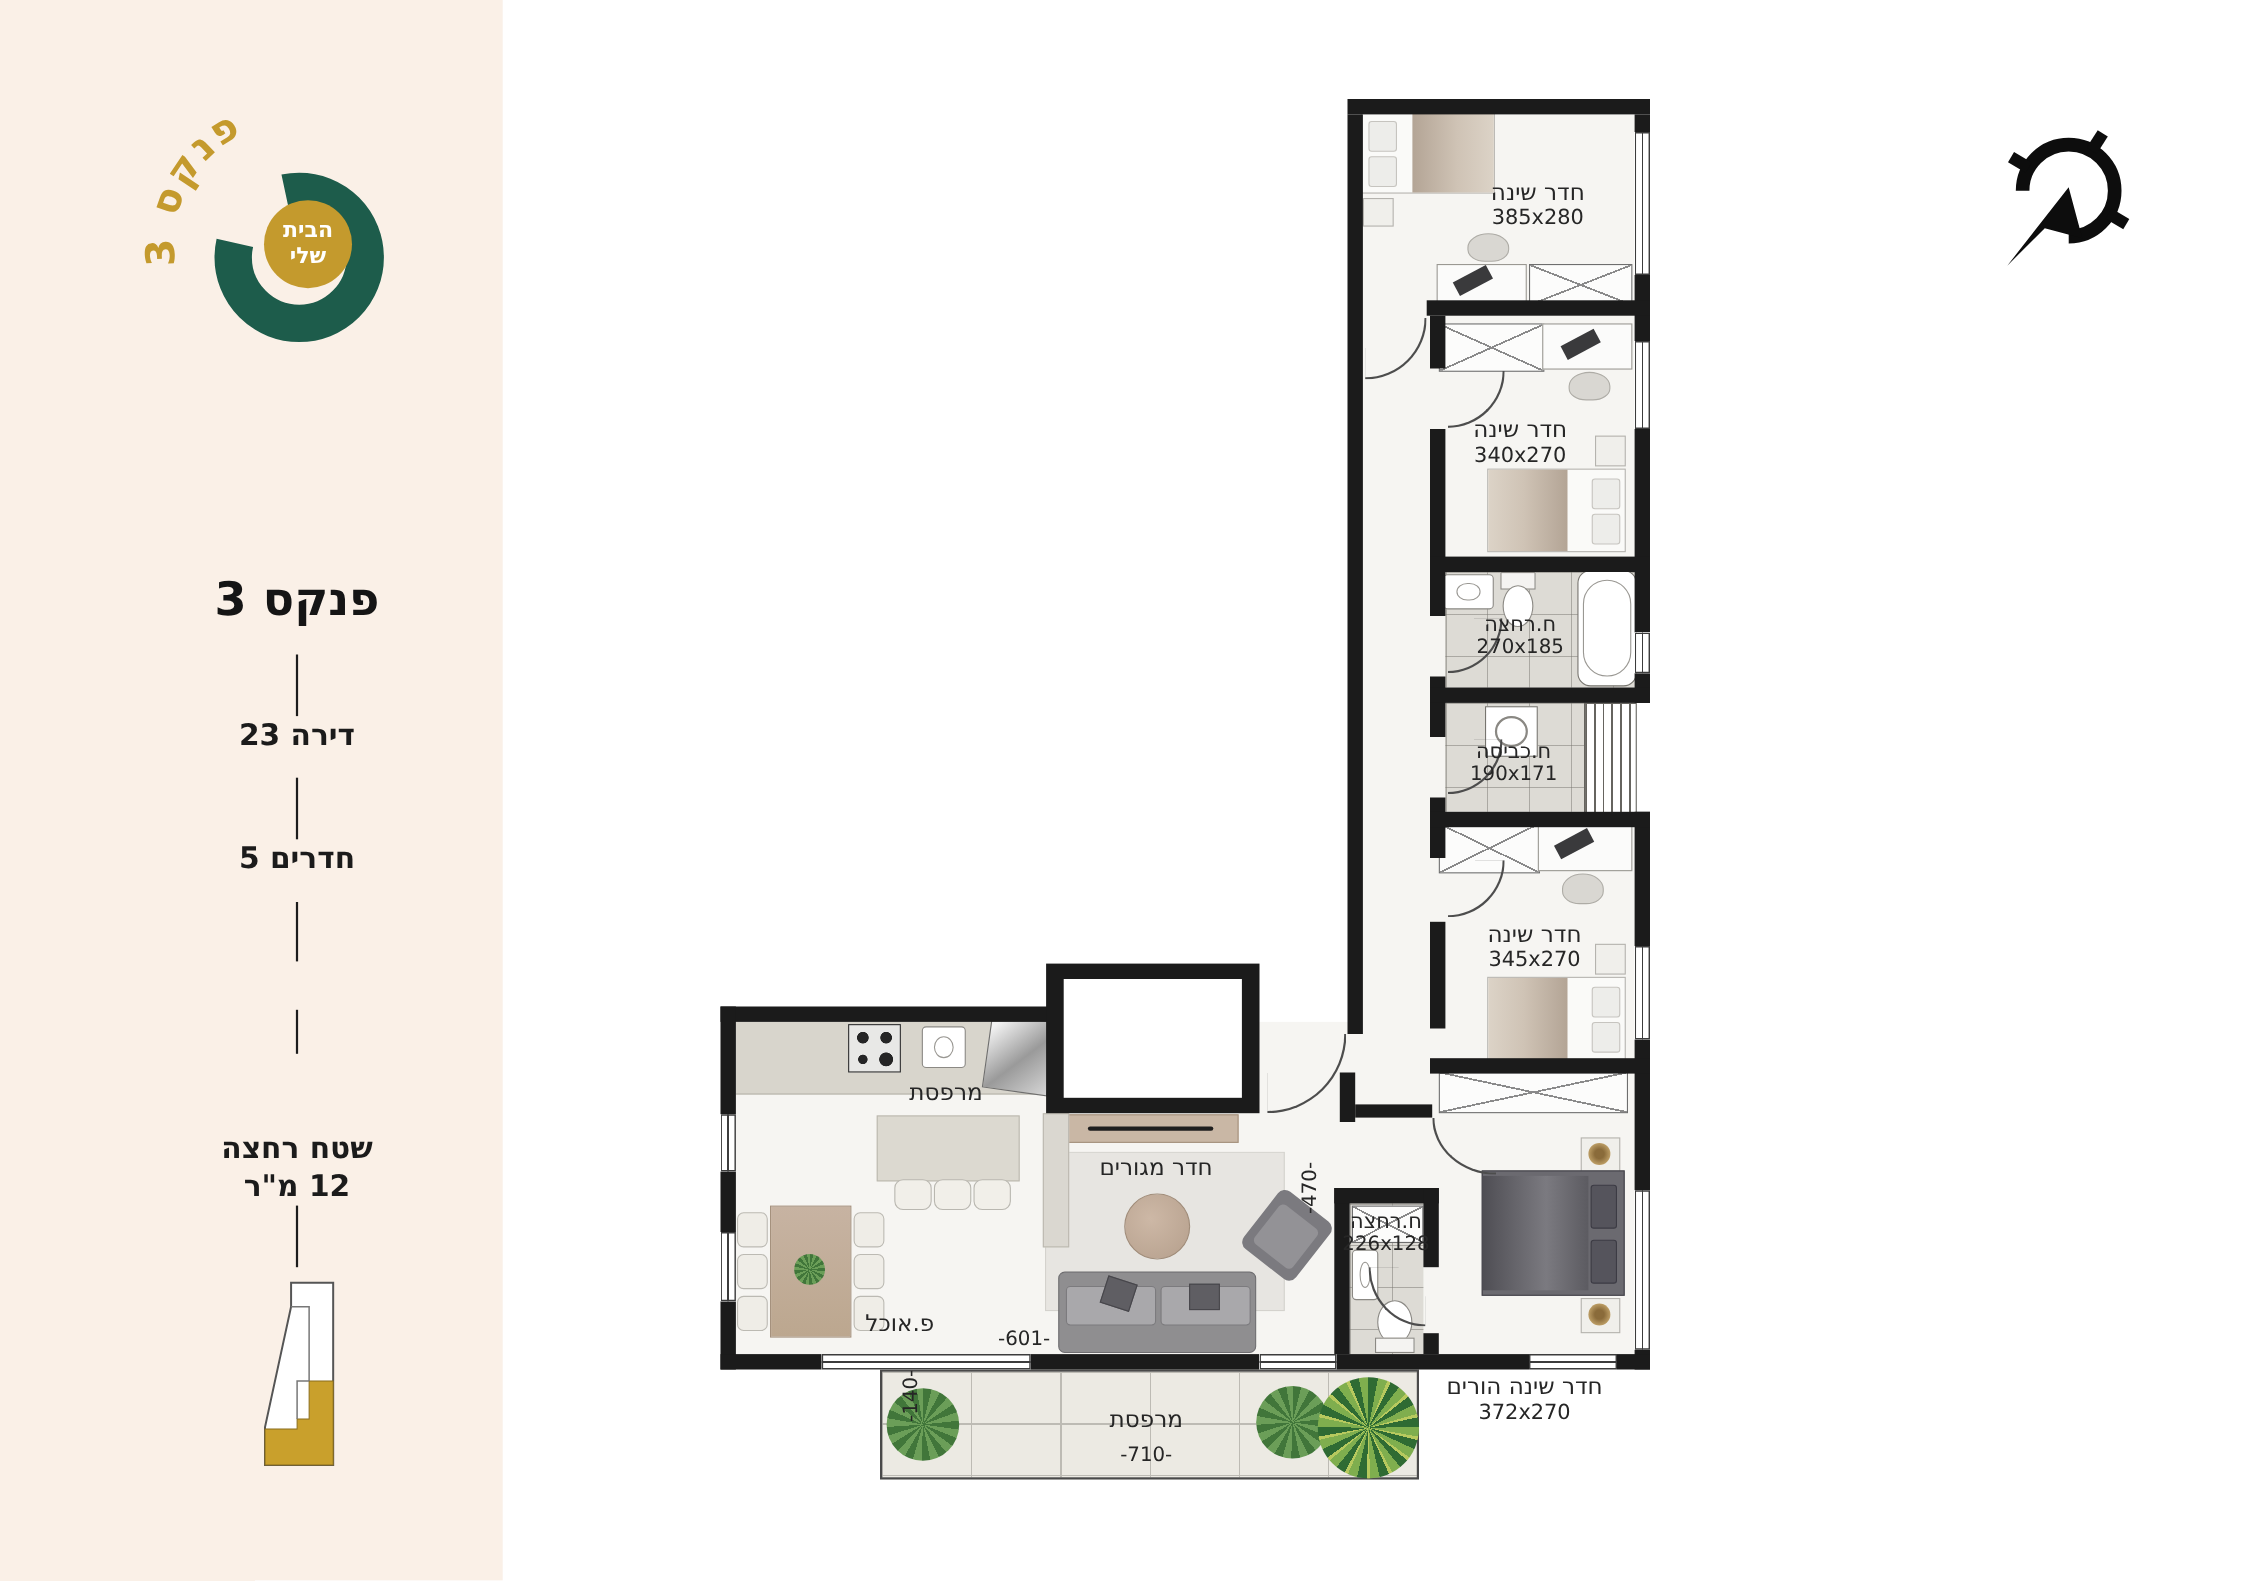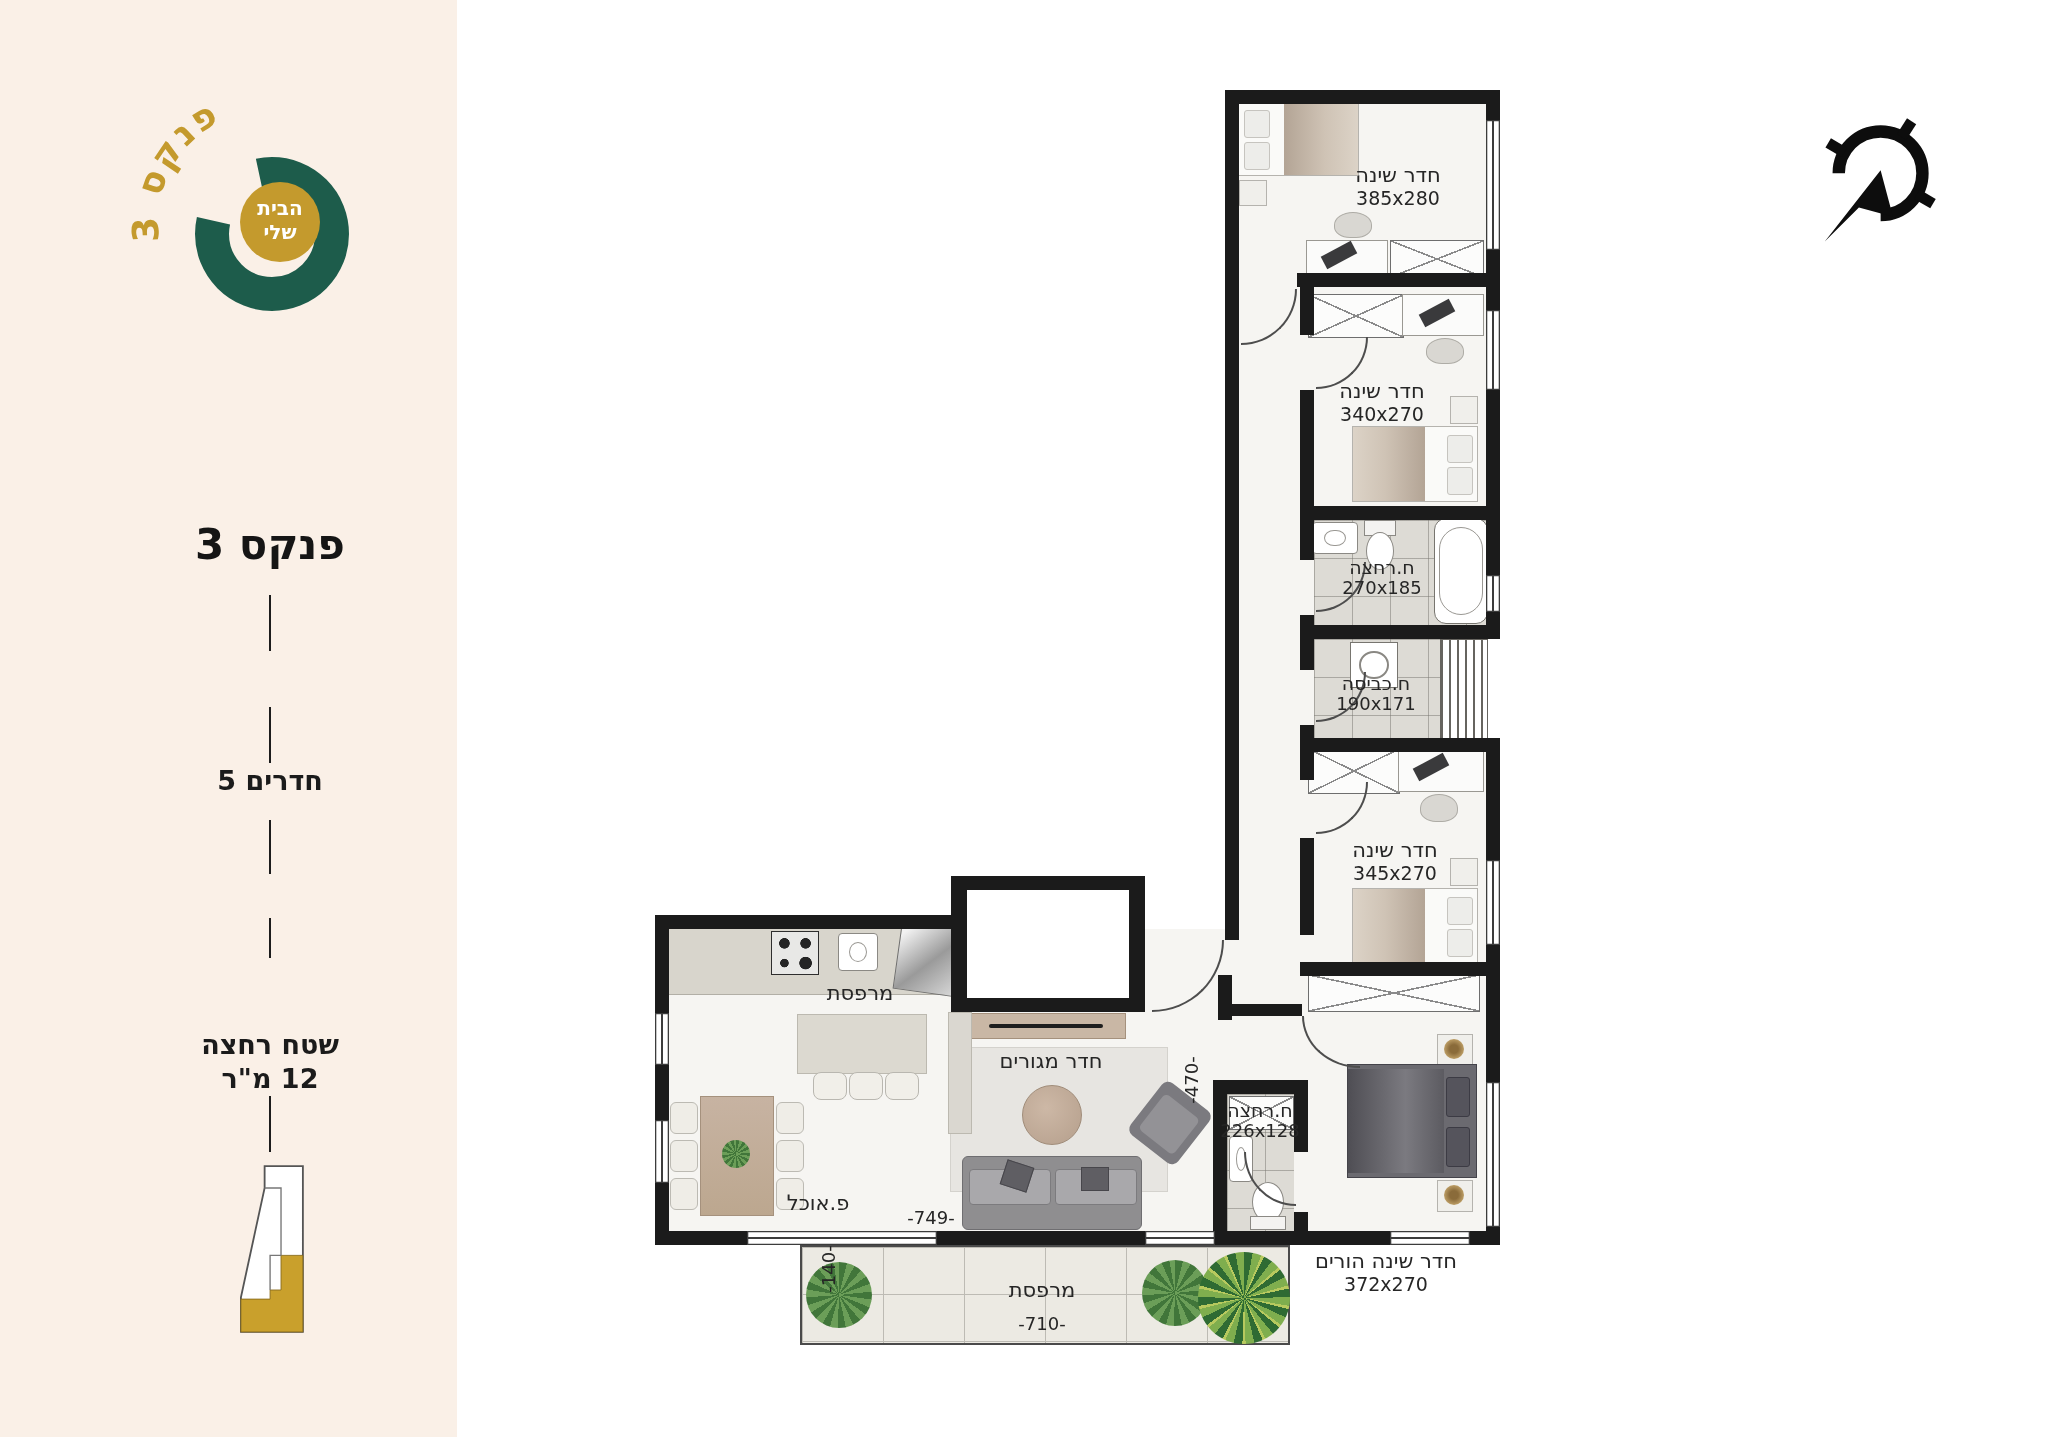--- a/index.html
+++ b/index.html
@@ -101,20 +101,21 @@
         <textPath href="#arcT">פנקס 3</textPath>
       </text>
       <circle cx="152" cy="162" r="60" fill="none" stroke="#1d5c4b" stroke-width="34" stroke-dasharray="201.6 68"></circle>
       <circle cx="160" cy="150" r="40" fill="#c49a2d"></circle>
       <text x="160" y="143" text-anchor="middle" font-family="DejaVu Sans, sans-serif" font-size="20" font-weight="bold" fill="#ffffff">הבית</text>
       <text x="160" y="167" text-anchor="middle" font-family="DejaVu Sans, sans-serif" font-size="20" font-weight="bold" fill="#ffffff">שלי</text>
     </svg>
 
     <div class="side-title" dir="rtl">פנקס 3</div>
     <div class="vsep" style="top:595px;height:56px"></div>
+    <div class="side-item" style="top:652px" dir="rtl">דירה 23</div>
     <div class="vsep" style="top:707px;height:56px"></div>
     <div class="side-item" style="top:764px" dir="rtl">חדרים 5</div>
     <div class="vsep" style="top:820px;height:54px"></div>
     <div class="vsep" style="top:918px;height:40px"></div>
     <div class="side-item" style="top:1028px" dir="rtl">
       <span>שטח רחצה</span>
       <span>12 מ"ר</span>
     </div>
     <div class="vsep" style="top:1096px;height:56px"></div>
 
@@ -326,19 +327,19 @@
         <span class="dm">226x128</span>
     </div>
     <div class="rl" style="left:1386px;top:1272px" dir="rtl">
       <span class="nm">חדר שינה הורים</span>
         <span class="dm">372x270</span>
     </div>
     <div class="rl" style="left:1042px;top:1291px" dir="rtl">
       <span class="nm">מרפסת</span>
     </div>
 
-    <div class="hdim" style="left:931px;top:1217px">-749-</div>
+    <div class="hdim" style="left:931px;top:1217px">-601-</div>
     <div class="vdim" style="left:1191px;top:1080px">-470-</div>
     <div class="vdim" style="left:828px;top:1269px">-140-</div>
     <div class="hdim" style="left:1042px;top:1323px">-710-</div>
 
   </main>
 </div>
 
 </body></html>

